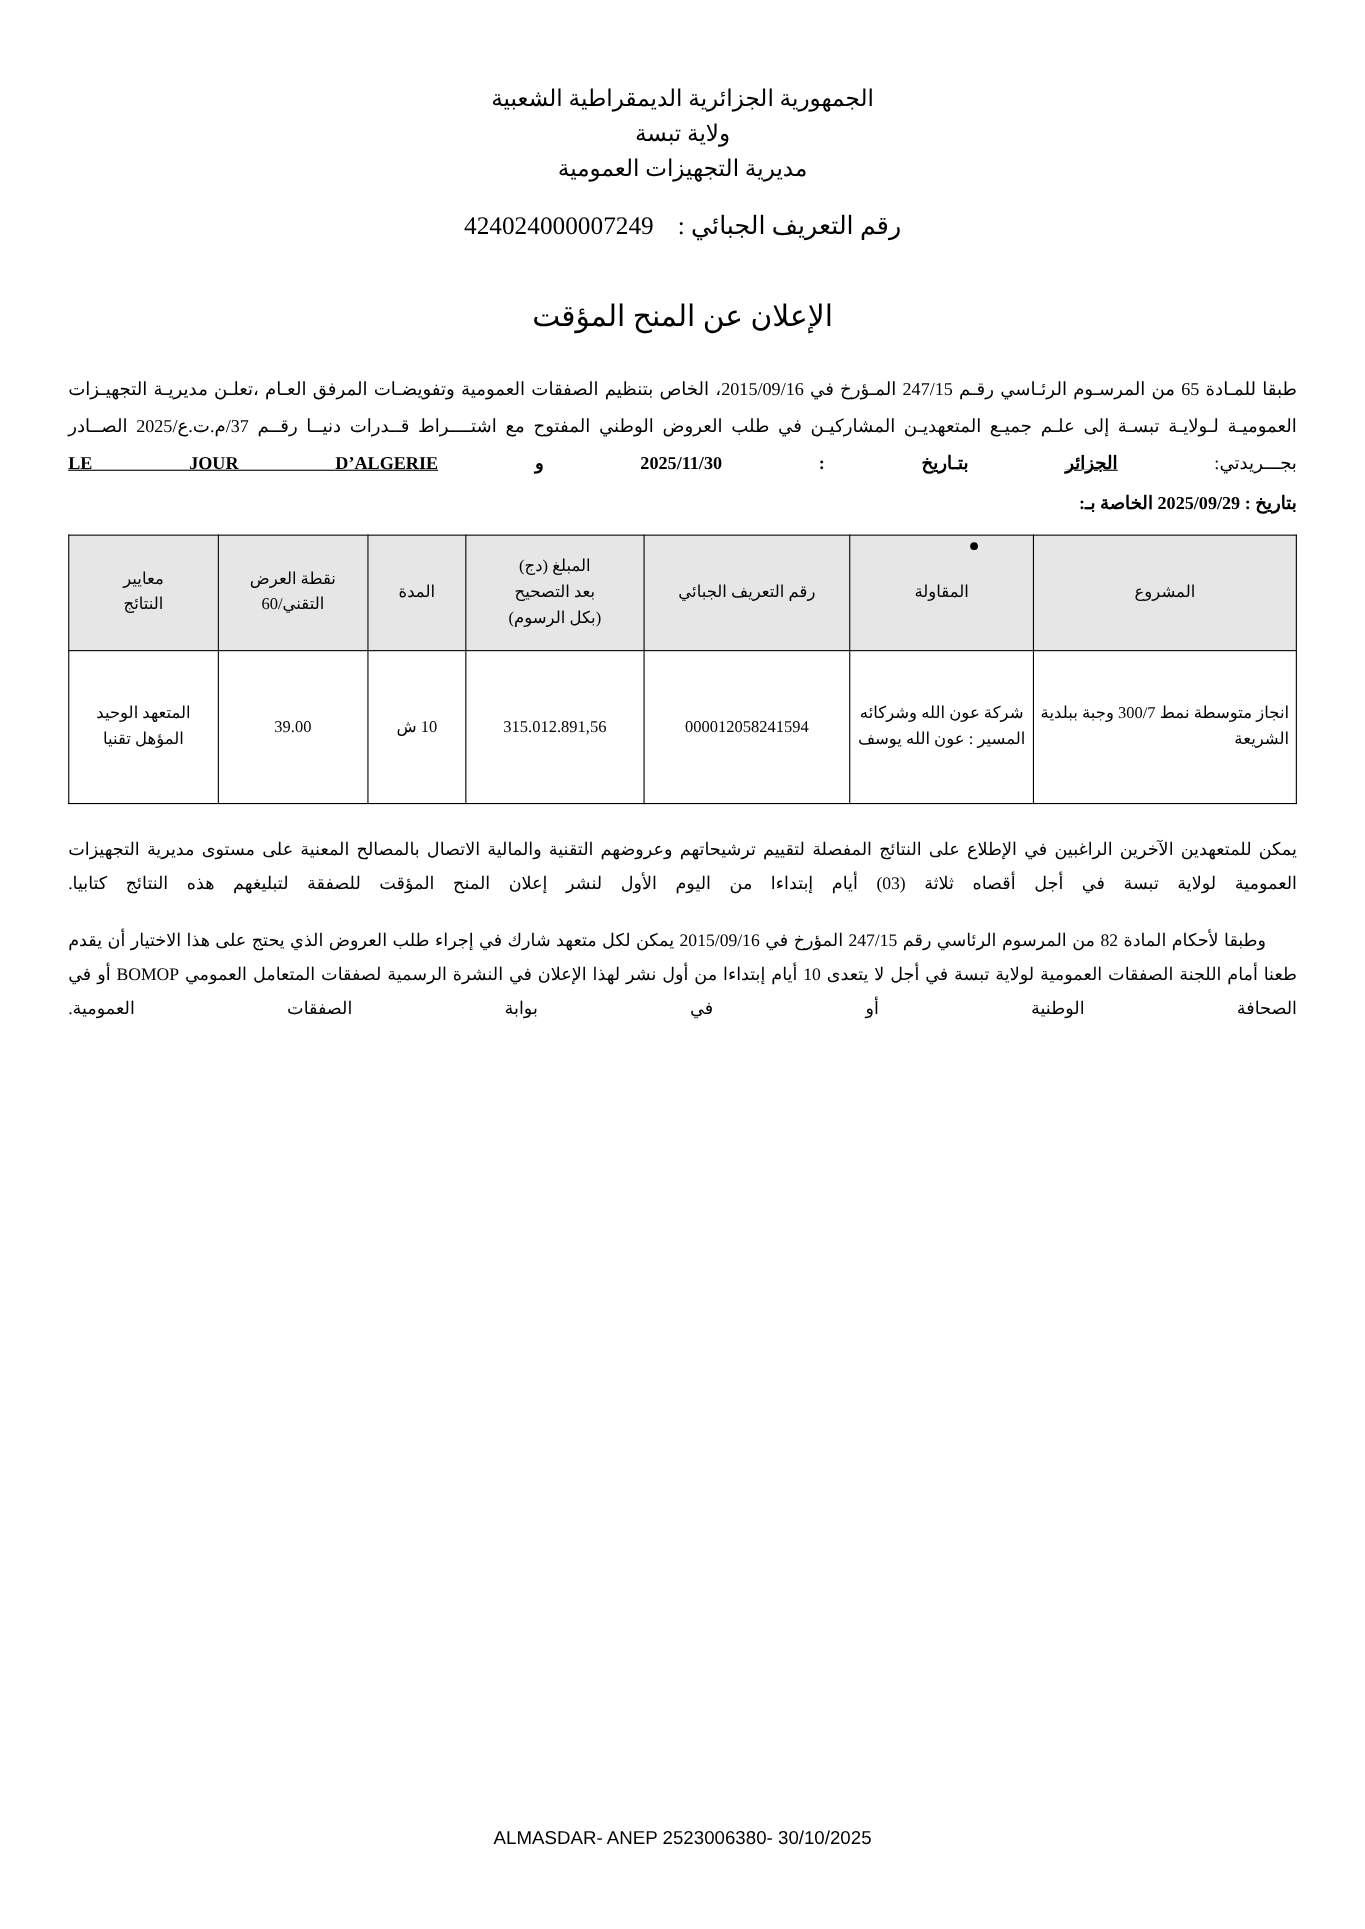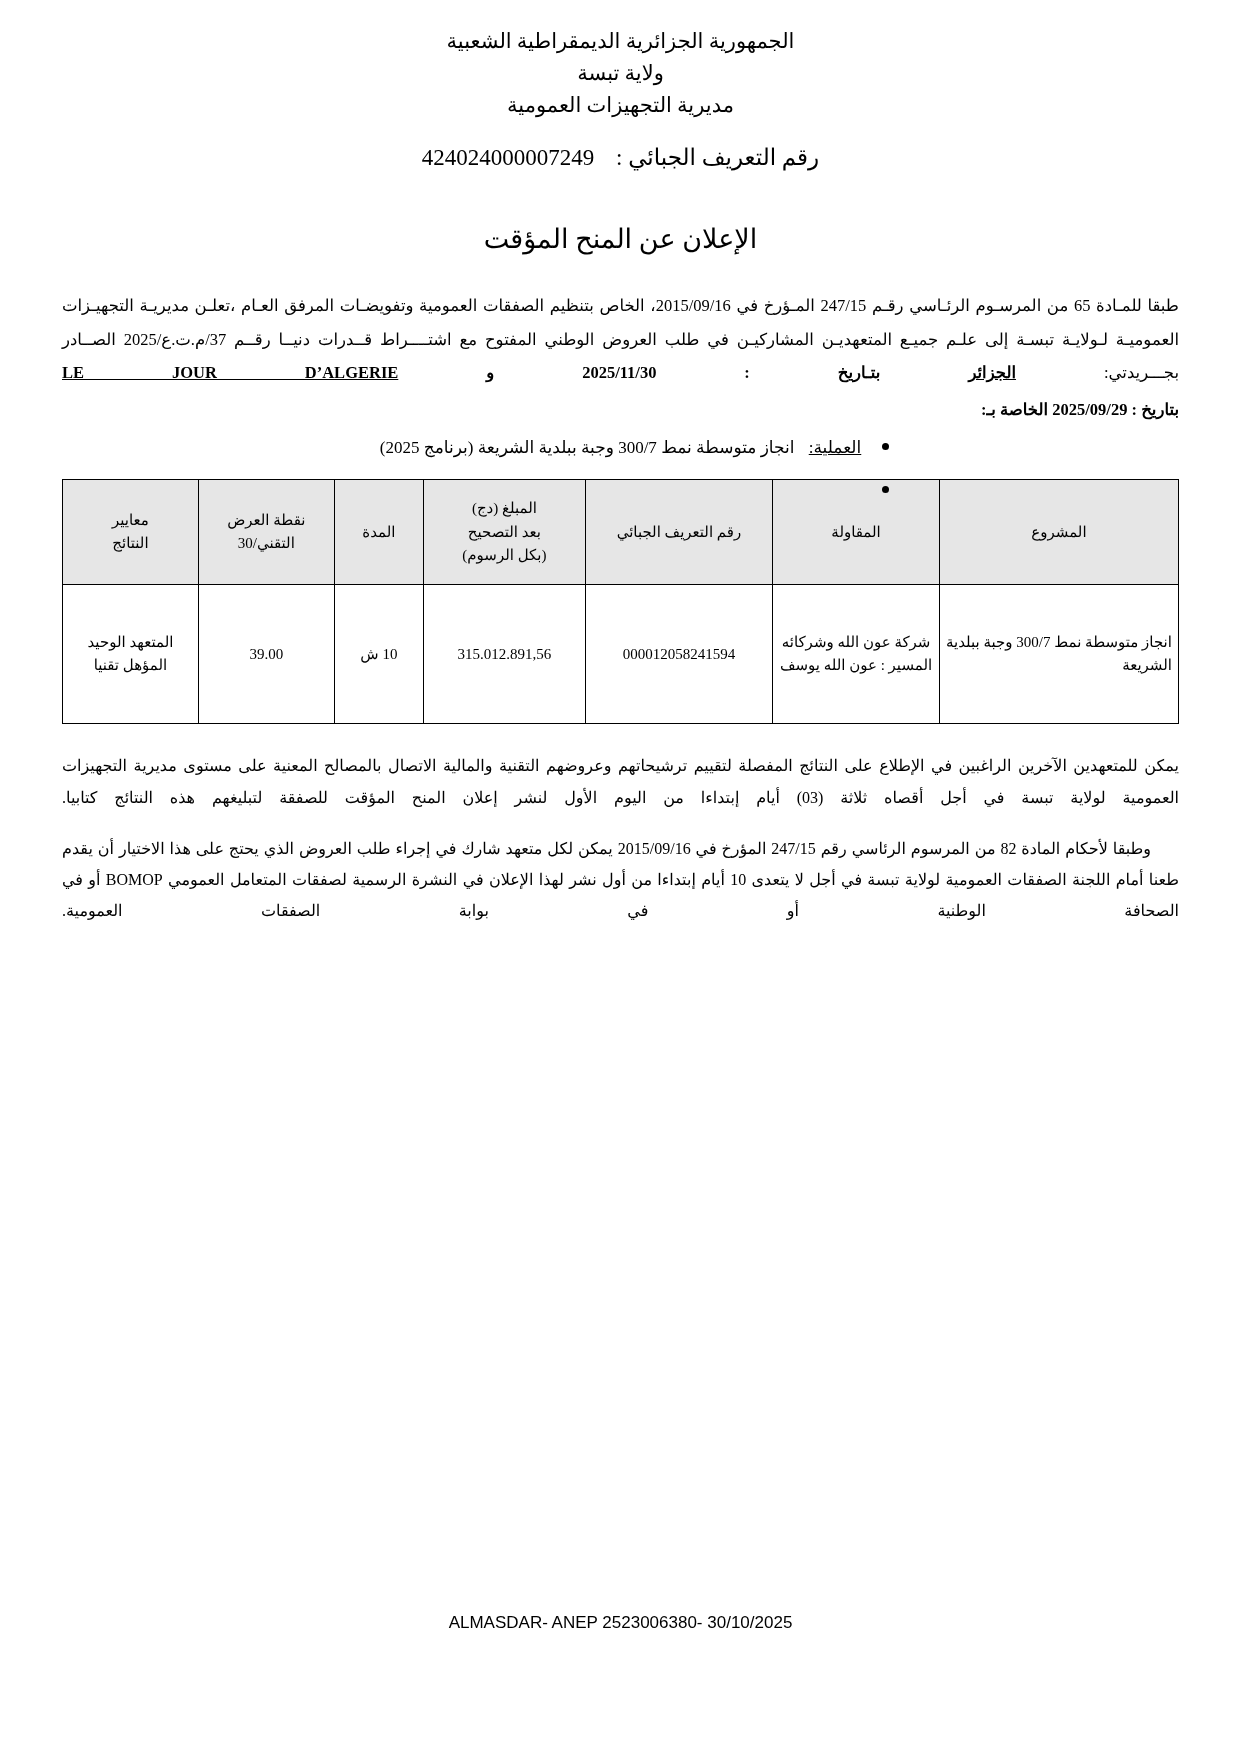--- a/index.html
+++ b/index.html
@@ -14,20 +14,21 @@
     color: #000000;
     position: relative;
     overflow: hidden;
   }
   .page {
     width: 1241px;
     height: 1674px;
     box-sizing: border-box;
     padding: 16px 62px 0 62px;
     position: relative;
+    margin-top: 48px;
   }
 
   
   .org-header {
     text-align: center;
     font-size: 21px;
     line-height: 1.52;
     margin-top: 10px;
   }
   .org-header div { white-space: nowrap; }
@@ -228,48 +229,41 @@
     <span class="b u ltr">LE JOUR D’ALGERIE</span>
   </div>
 
   <div class="date-special">
     <span>بتاريخ :</span>
     <span class="ltr">2025/09/29</span>
     <span>الخاصة بـ:</span>
   </div>
 
   <ul class="bullets">
-    <li>
-      <span class="bullet-dot"></span>
-      <span class="li-inner">
-        <span class="term">العملية:</span>
-        <span>انجاز متوسطة نمط 300/7 وجبة ببلدية الشريعة  (برنامج 2025)</span>
-      </span>
-    </li>
     <li>
       <span class="bullet-dot"></span>
     </li>
   </ul>
 
 
   <table class="award">
     <thead>
       <tr>
         <th class="col-project">المشروع</th>
         <th class="col-company">المقاولة</th>
         <th class="col-taxid">رقم التعريف الجبائي</th>
         <th class="col-amount amount-head">
           <div>المبلغ (دج)</div>
           <div>بعد التصحيح</div>
           <div>(بكل الرسوم)</div>
         </th>
         <th class="col-duration">المدة</th>
         <th class="col-score">
           <div>نقطة العرض</div>
-          <div>التقني/30</div>
+          <div>التقني/60</div>
         </th>
         <th class="col-criteria">
           <div>معايير</div>
           <div>النتائج</div>
         </th>
       </tr>
     </thead>
     <tbody>
       <tr>
         <td class="project-cell">انجاز متوسطة نمط 300/7 وجبة ببلدية الشريعة</td>

